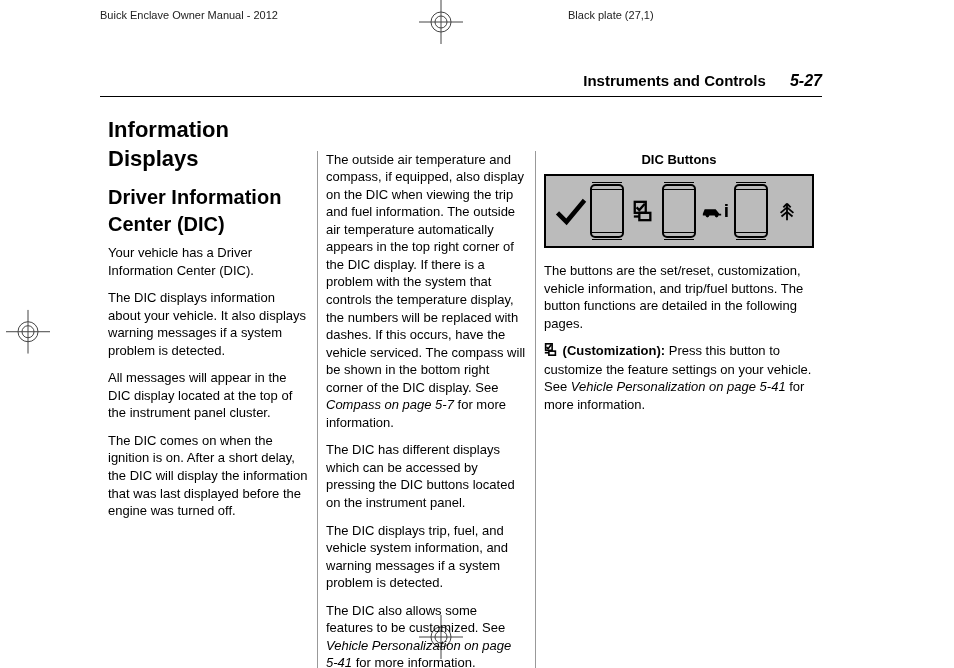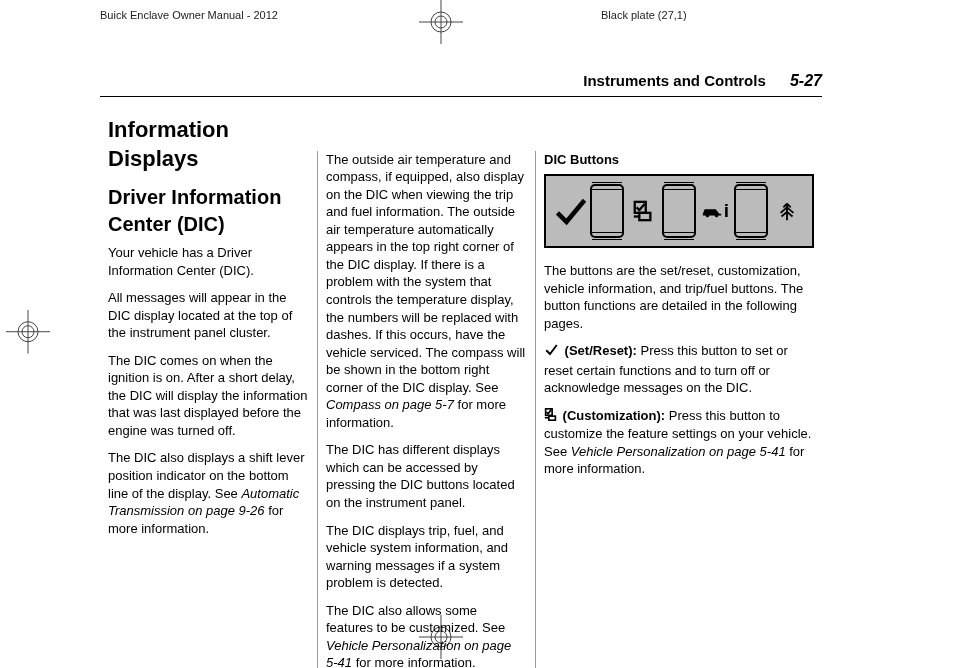--- a/index.html
+++ b/index.html
@@ -24,21 +24,21 @@
     right: 0;
     font-size: 11px;
     color: #222;
   }
   .top-left {
     position: absolute;
     left: 100px;
   }
   .top-right {
     position: absolute;
-    left: 601px;
+    left: 568px;
   }
   .reg-mark-top {
     position: absolute;
     left: 50%;
     top: 0px;
     transform: translateX(-50%);
   }
   .reg-mark-bottom {
     position: absolute;
     left: 50%;
@@ -95,20 +95,21 @@
   }
   h2 {
     font-size: 20px;
     font-weight: bold;
     margin: 0 0 6px 0;
   }
   h3 {
     font-size: 13px;
     font-weight: bold;
     margin: 0 0 6px 0;
+    text-align: center;
   }
   p {
     margin: 0 0 10px 0;
   }
   .italic { font-style: italic; }
   .dic-buttons {
     border: 2px solid #000;
     background: #bbb;
     height: 74px;
     margin: 4px 0 14px 0;
@@ -200,25 +201,23 @@
     <div class="running-head">
       <span class="section">Instruments and Controls</span>
       <span class="pagenum">5-27</span>
     </div>
 
     <div class="columns">
       <div class="col">
         <h1>Information Displays</h1>
         <h2>Driver Information Center (DIC)</h2>
         <p>Your vehicle has a Driver Information Center (DIC).</p>
+        <p>The DIC displays information about your vehicle. It also displays warning messages if a system problem is detected.</p>
         <p>All messages will appear in the DIC display located at the top of the instrument panel cluster.</p>
         <p>The DIC comes on when the ignition is on. After a short delay, the DIC will display the information that was last displayed before the engine was turned off.</p>
-        <p>
-          <span>The DIC also displays a shift lever position indicator on the bottom line of the display. See </span><span class="italic">Automatic Transmission on page 9‑26</span><span> for more information.</span>
-        </p>
       </div>
 
       <div class="col">
         <p>
           <span>The outside air temperature and compass, if equipped, also display on the DIC when viewing the trip and fuel information. The outside air temperature automatically appears in the top right corner of the DIC display. If there is a problem with the system that controls the temperature display, the numbers will be replaced with dashes. If this occurs, have the vehicle serviced. The compass will be shown in the bottom right corner of the DIC display. See </span><span class="italic">Compass on page 5‑7</span><span> for more information.</span>
         </p>
         <p>The DIC has different displays which can be accessed by pressing the DIC buttons located on the instrument panel.</p>
         <p>The DIC displays trip, fuel, and vehicle system information, and warning messages if a system problem is detected.</p>
         <p>
           <span>The DIC also allows some features to be customized. See </span><span class="italic">Vehicle Personalization on page 5‑41</span><span> for more information.</span>
@@ -261,25 +260,20 @@
                 <line x1="12" y1="13" x2="6" y2="18"></line>
                 <line x1="12" y1="13" x2="18" y2="18"></line>
                 <line x1="12" y1="4" x2="8" y2="8"></line>
                 <line x1="12" y1="4" x2="16" y2="8"></line>
               </svg>
           </div>
         </div>
 
         <p>The buttons are the set/reset, customization, vehicle information, and trip/fuel buttons. The button functions are detailed in the following pages.</p>
 
-        <p>
-          <span class="inline-icon"><svg class="inline-check-svg" viewBox="0 0 20 20">
-                <polyline points="3,11 8,16 17,4"></polyline>
-              </svg></span><b> (Set/Reset):</b><span>  Press this button to set or reset certain functions and to turn off or acknowledge messages on the DIC.</span>
-        </p>
 
         <p>
           <span class="inline-icon"><svg class="inline-custom-svg" viewBox="0 0 16 16">
                 <rect x="2" y="1" width="8" height="8"></rect>
                 <polyline points="3,5 5,7 9,2"></polyline>
                 <rect x="6" y="10" width="8" height="5"></rect>
                 <line x1="1" y1="12" x2="6" y2="12" stroke="#000" stroke-width="2"></line>
               </svg></span><b> (Customization):</b><span>  Press this button to customize the feature settings on your vehicle. See </span><span class="italic">Vehicle Personalization on page 5‑41</span><span> for more information.</span>
         </p>
       </div>

